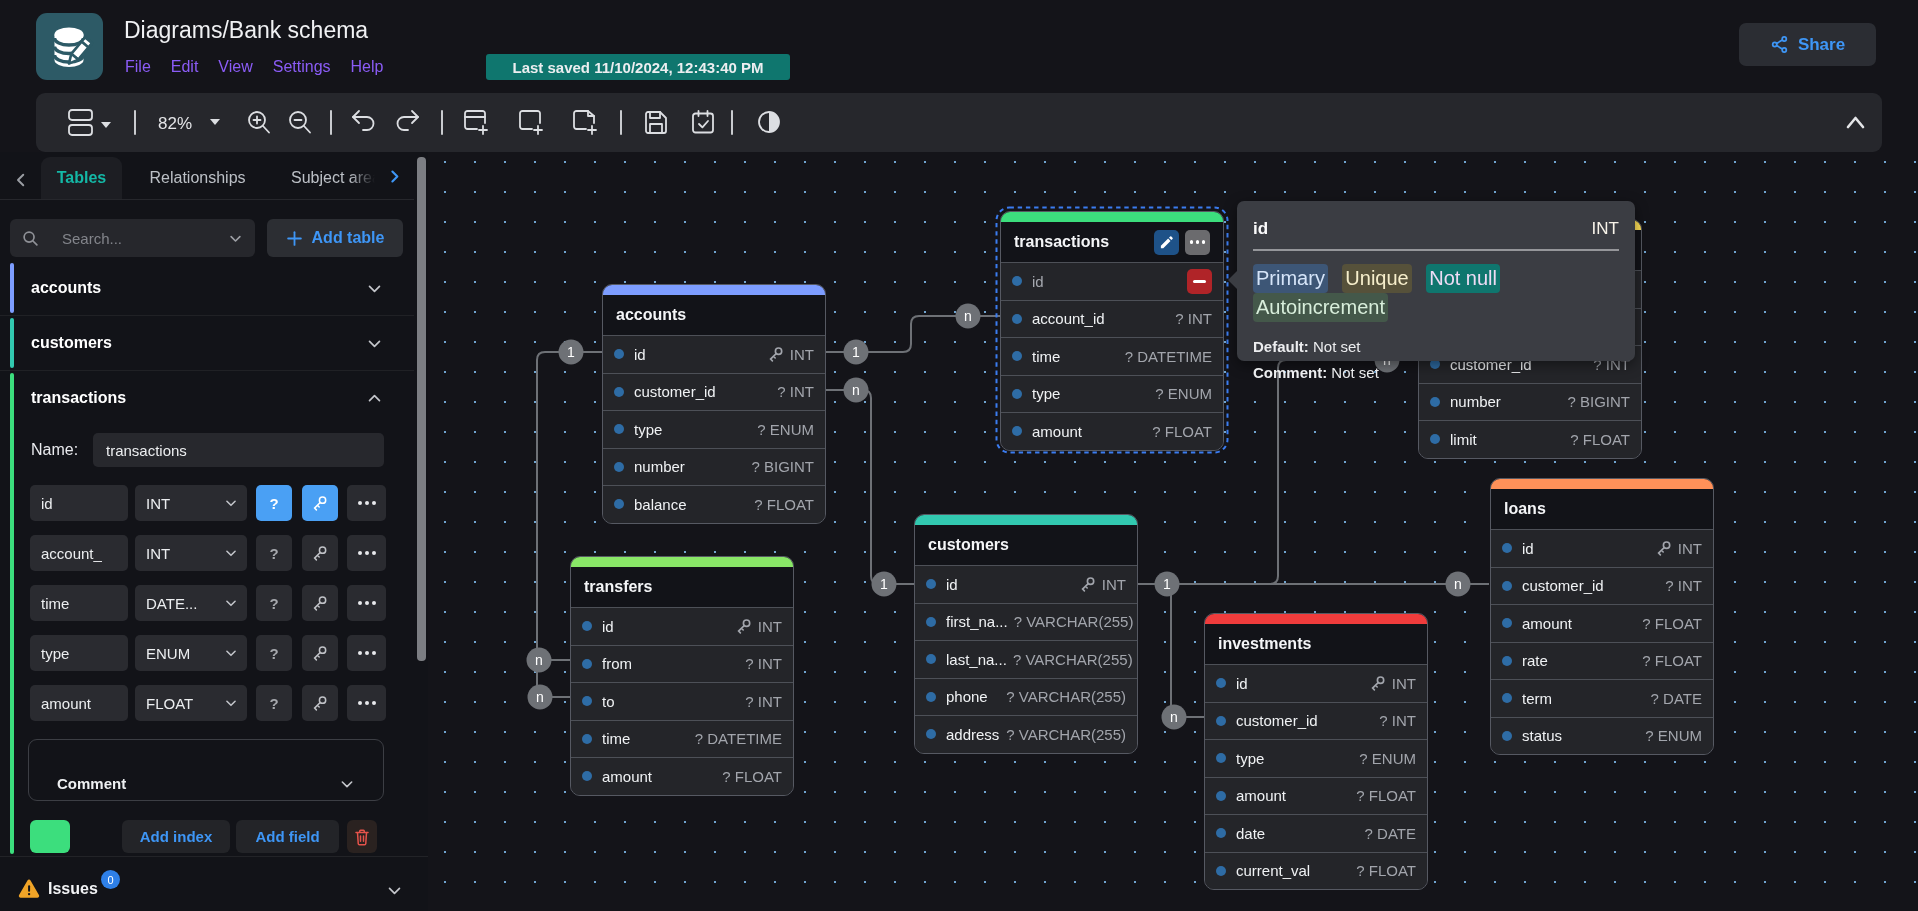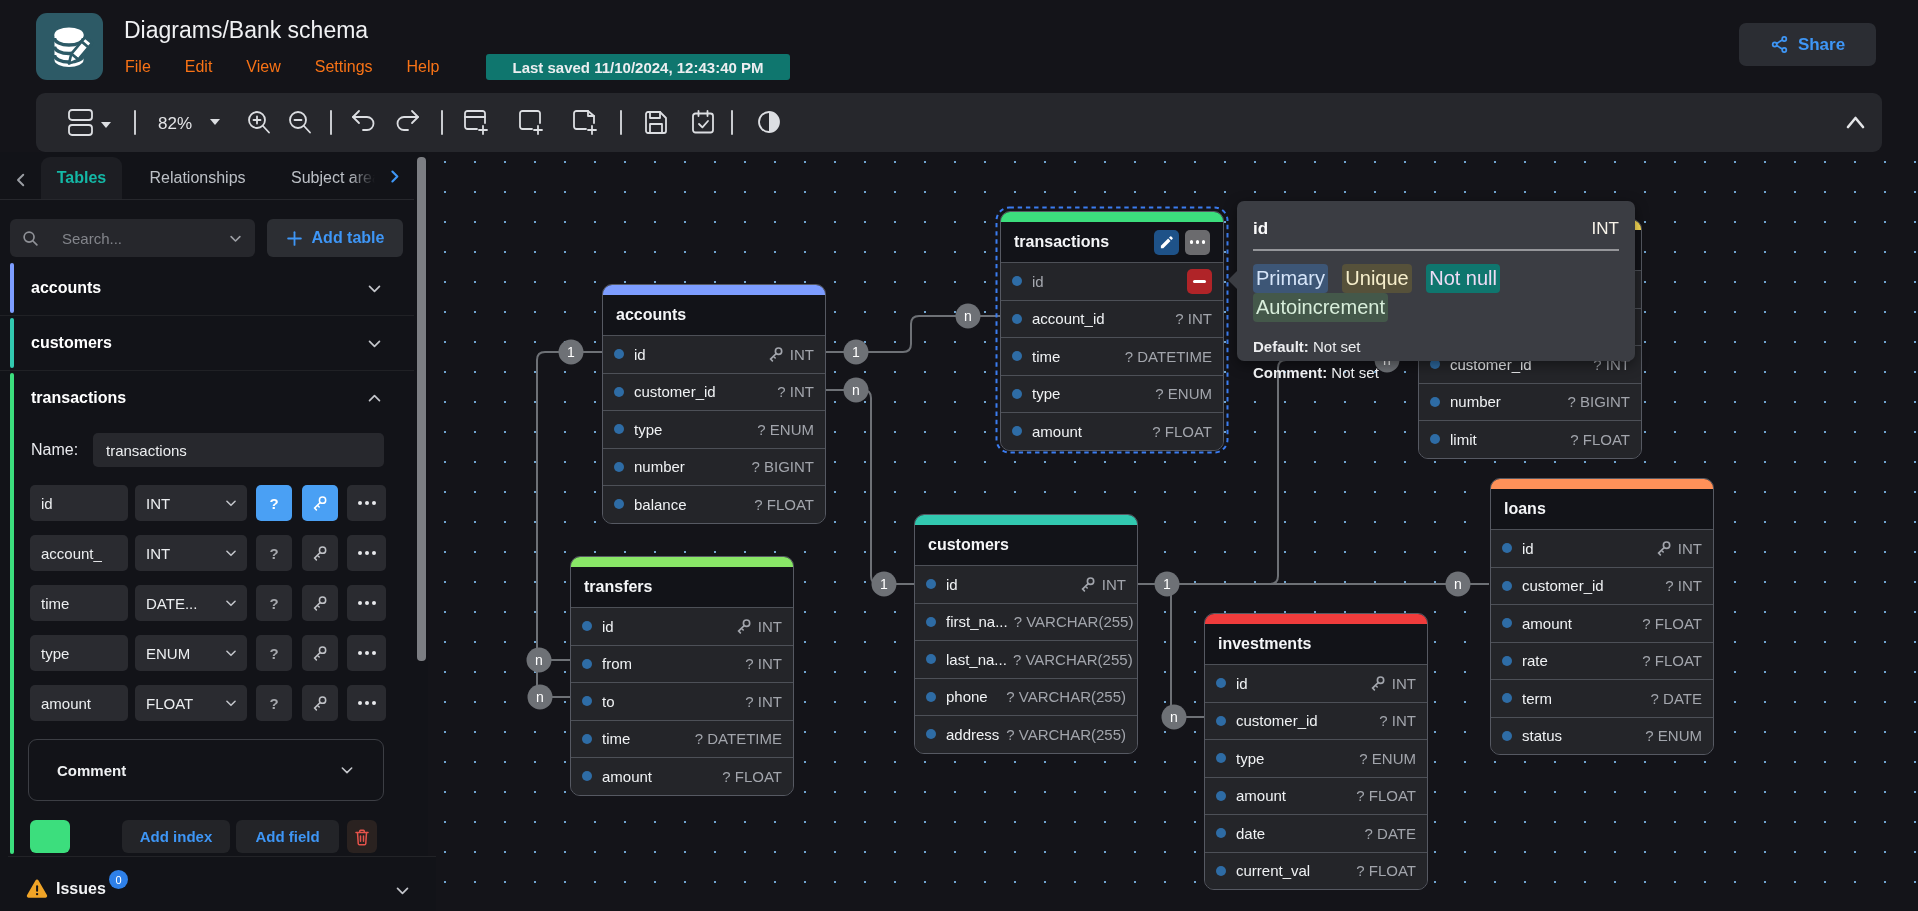--- a/index.html
+++ b/index.html
@@ -517,37 +517,37 @@
           <path d="M12.2 11.4 L4.8 18.8 l2.4 2.4 M8.6 15 l2.3 2.3"></path>
         </svg>
       </div>
   <div class="fcell fd">
         <i></i>
         <i></i>
         <i></i>
       </div>
 </div>
 
-<div class="abs" style="left:28px;top:587px;width:356px;height:62px;border:1px solid #3c3e44;border-radius:9px;display:flex;align-items:center;padding:8px 28px">
+<div class="abs" style="left:28px;top:587px;width:356px;height:62px;border:1px solid #3c3e44;border-radius:9px;display:flex;align-items:flex-end;padding:8px 28px">
   <span style="color:#eef0f2;font-size:15px;font-weight:bold">Comment</span>
   <svg style="margin-left:auto" width="16" height="16" viewBox="0 0 24 24" fill="none" stroke="#c4c6cb" stroke-width="2.4" stroke-linecap="round" stroke-linejoin="round">
         <path d="M5 9 L12 16 L19 9"></path>
       </svg>
 </div>
 
 <div class="abs" style="left:30px;top:668px;width:40px;height:33px;background:#3cde7d;border-radius:6px"></div>
 <div class="abs" style="left:122px;top:668px;width:108px;height:33px;background:#232428;border-radius:6px;display:flex;align-items:center;justify-content:center;color:#3e96f6;font-size:15px;font-weight:bold">Add index</div>
 <div class="abs" style="left:236px;top:668px;width:103px;height:33px;background:#232428;border-radius:6px;display:flex;align-items:center;justify-content:center;color:#3e96f6;font-size:15px;font-weight:bold">Add field</div>
 <div class="abs" style="left:347px;top:668px;width:30px;height:33px;background:#2a2220;border-radius:6px;display:flex;align-items:center;justify-content:center">
   <svg width="18" height="18" viewBox="0 0 24 24" fill="none" stroke="#e5534b" stroke-width="2" stroke-linecap="round">
         <path d="M4 6 h16 M9 6 V4 a1 1 0 0 1 1 -1 h4 a1 1 0 0 1 1 1 v2 M6 6 l1 15 a1.5 1.5 0 0 0 1.5 1.3 h7 A1.5 1.5 0 0 0 17 21 l1-15 M10 10.5 v7 M14 10.5 v7"></path>
       </svg>
 </div>
 
-<div class="abs" style="left:8px;top:704px;width:428px;height:55px;background:#121318;border-top:1px solid #222327">
+<div class="abs" style="left:0;top:704px;width:428px;height:55px;background:#121318;border-top:1px solid #222327">
   <svg class="abs" style="left:18px;top:22px" width="22" height="20" viewBox="0 0 24 22">
         <path d="M10.3 1.6 a2 2 0 0 1 3.4 0 l9.2 16 a2 2 0 0 1 -1.7 3 H2.8 a2 2 0 0 1 -1.7 -3 z" fill="#f0a427"></path>
         <rect x="11" y="7" width="2.2" height="7" rx="1" fill="#141419"></rect>
         <circle cx="12.1" cy="16.6" r="1.3" fill="#141419"></circle>
       </svg>
   <span class="abs" style="left:48px;top:23px;color:#f2f3f5;font-size:16px;font-weight:bold">Issues</span>
   <div class="abs" style="left:101px;top:13px;width:19px;height:19px;border-radius:50%;background:#2e80e8;color:#fff;font-size:11px;display:flex;align-items:center;justify-content:center">0</div>
   <svg class="abs" style="left:386px;top:25px" width="17" height="17" viewBox="0 0 24 24" fill="none" stroke="#c4c6cb" stroke-width="2.4" stroke-linecap="round" stroke-linejoin="round">
         <path d="M5 9 L12 16 L19 9"></path>
       </svg>
@@ -571,21 +571,21 @@
     <g transform="rotate(40 33 33)">
       <rect x="28.5" y="15" width="9" height="21.5" fill="#fff" stroke="#2d5a66" stroke-width="2.6"></rect>
       <path d="M28.5 36.5 h9 L33 45.5 z" fill="#fff" stroke="#2d5a66" stroke-width="2.6" stroke-linejoin="round"></path>
       <rect x="28.5" y="15" width="9" height="5.5" fill="#fff" stroke="#2d5a66" stroke-width="2.6"></rect>
     </g>
   </svg>
 </div>
 
 <div class="abs" style="left:124px;top:17px;font-size:23px;color:#f0f1f3;font-weight:500">Diagrams/Bank schema</div>
 
-<div class="abs" style="left:125px;top:58px;display:flex;gap:34px;font-size:16px;color:#f97316">
+<div class="abs" style="left:125px;top:58px;display:flex;gap:20px;font-size:16px;color:#8b5cf6">
   <span>File</span>
       <span>Edit</span>
       <span>View</span>
       <span>Settings</span>
       <span>Help</span>
 </div>
 <div class="abs" style="left:486px;top:54px;width:304px;height:26px;background:#0f766e;border-radius:3px;display:flex;align-items:center;justify-content:center;color:#eceef0;font-size:15px;font-weight:bold">Last saved 11/10/2024, 12:43:40 PM</div>
 
 <div class="abs" style="left:1739px;top:23px;width:137px;height:43px;background:#2b2d33;border-radius:7px;display:flex;align-items:center;justify-content:center;gap:9px">
   <svg width="19" height="19" viewBox="0 0 24 24" fill="none" stroke="#3e96f6" stroke-width="2.2" stroke-linecap="round">

